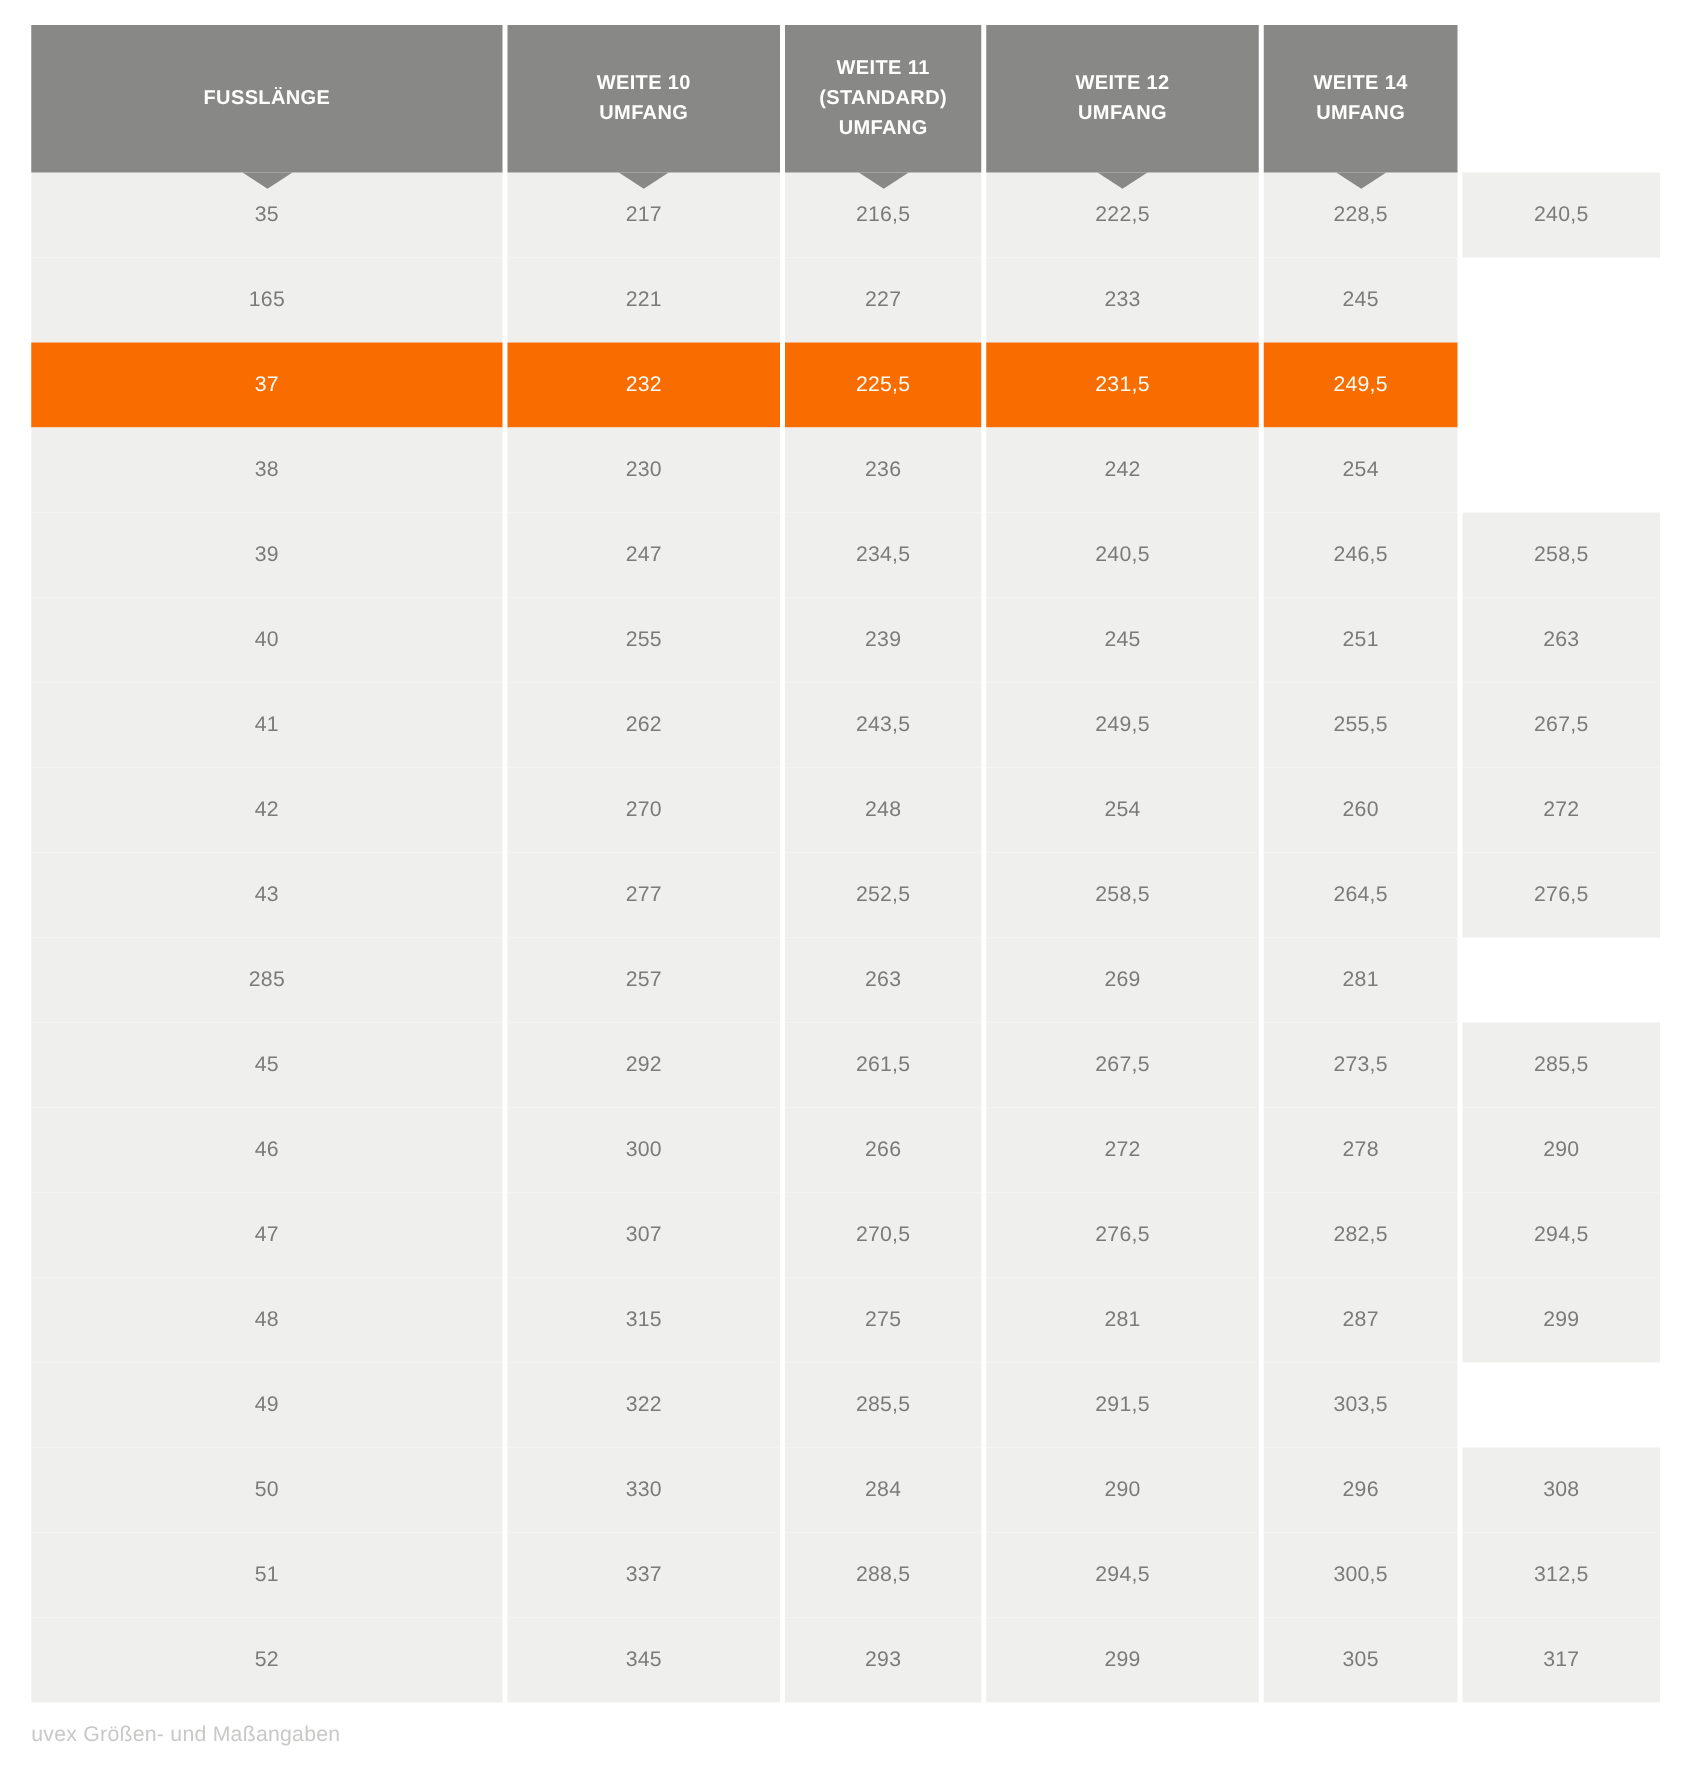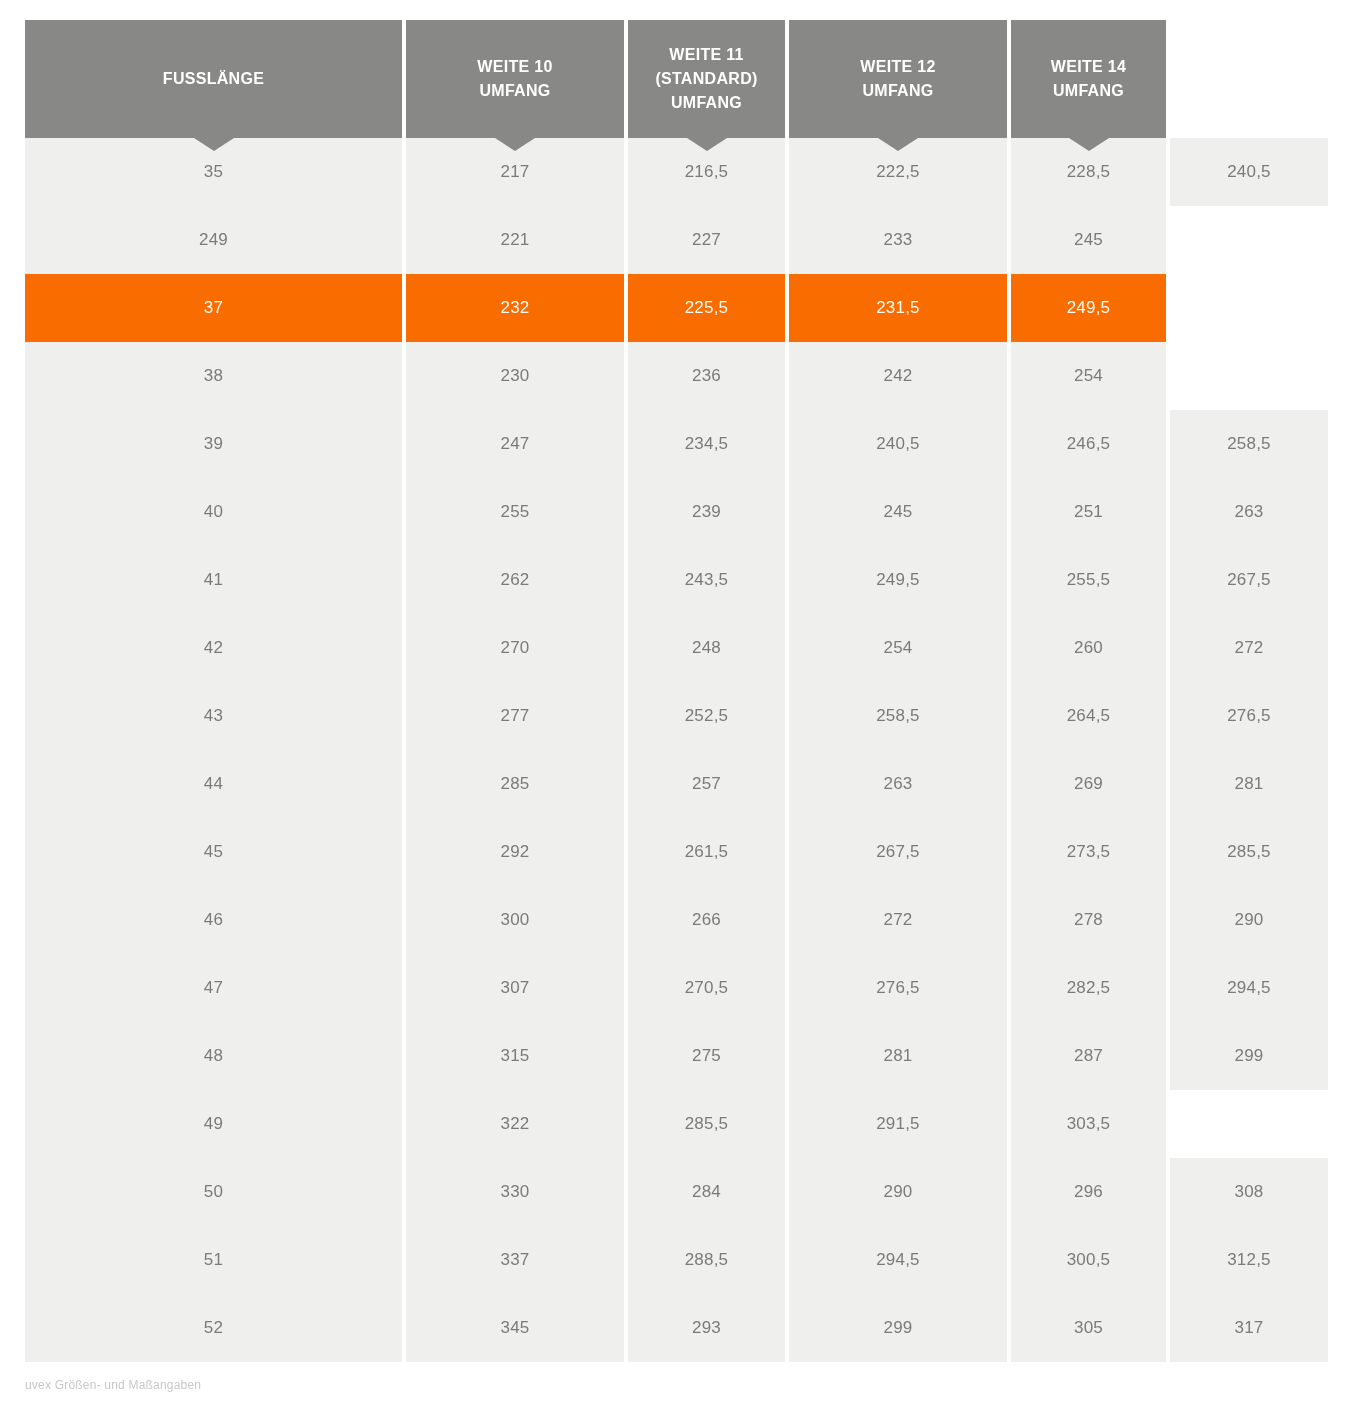--- a/index.html
+++ b/index.html
@@ -64,21 +64,21 @@
     align-items:center;
     justify-content:center;
     letter-spacing:0.2px;
   }
   .trow.highlight .tcell{
     background:var(--highlight-bg);
     color:var(--highlight-text);
   }
   .caption{
     margin:16px 0 0 25px;
-    font-size:12px;
+    font-size:17px;
     color:var(--caption-text);
     letter-spacing:0.2px;
   }
 </style>
 </head>
 <body>
 
 <div class="table-wrap">
   <div class="grid6 thead">
     <div class="hcell">FUSSLÄNGE</div>
@@ -95,21 +95,21 @@
   <div id="table-rows">
       <div class="grid6 trow">
         <div class="tcell">35</div>
         <div class="tcell">217</div>
         <div class="tcell">216,5</div>
         <div class="tcell">222,5</div>
         <div class="tcell">228,5</div>
         <div class="tcell">240,5</div>
       </div>
       <div class="grid6 trow">
-        <div class="tcell">249</div>
+        <div class="tcell">165</div>
         <div class="tcell">221</div>
         <div class="tcell">227</div>
         <div class="tcell">233</div>
         <div class="tcell">245</div>
       </div>
       <div class="grid6 trow highlight">
         <div class="tcell">37</div>
         <div class="tcell">232</div>
         <div class="tcell">225,5</div>
         <div class="tcell">231,5</div>
@@ -156,21 +156,20 @@
       </div>
       <div class="grid6 trow">
         <div class="tcell">43</div>
         <div class="tcell">277</div>
         <div class="tcell">252,5</div>
         <div class="tcell">258,5</div>
         <div class="tcell">264,5</div>
         <div class="tcell">276,5</div>
       </div>
       <div class="grid6 trow">
-        <div class="tcell">44</div>
         <div class="tcell">285</div>
         <div class="tcell">257</div>
         <div class="tcell">263</div>
         <div class="tcell">269</div>
         <div class="tcell">281</div>
       </div>
       <div class="grid6 trow">
         <div class="tcell">45</div>
         <div class="tcell">292</div>
         <div class="tcell">261,5</div>

